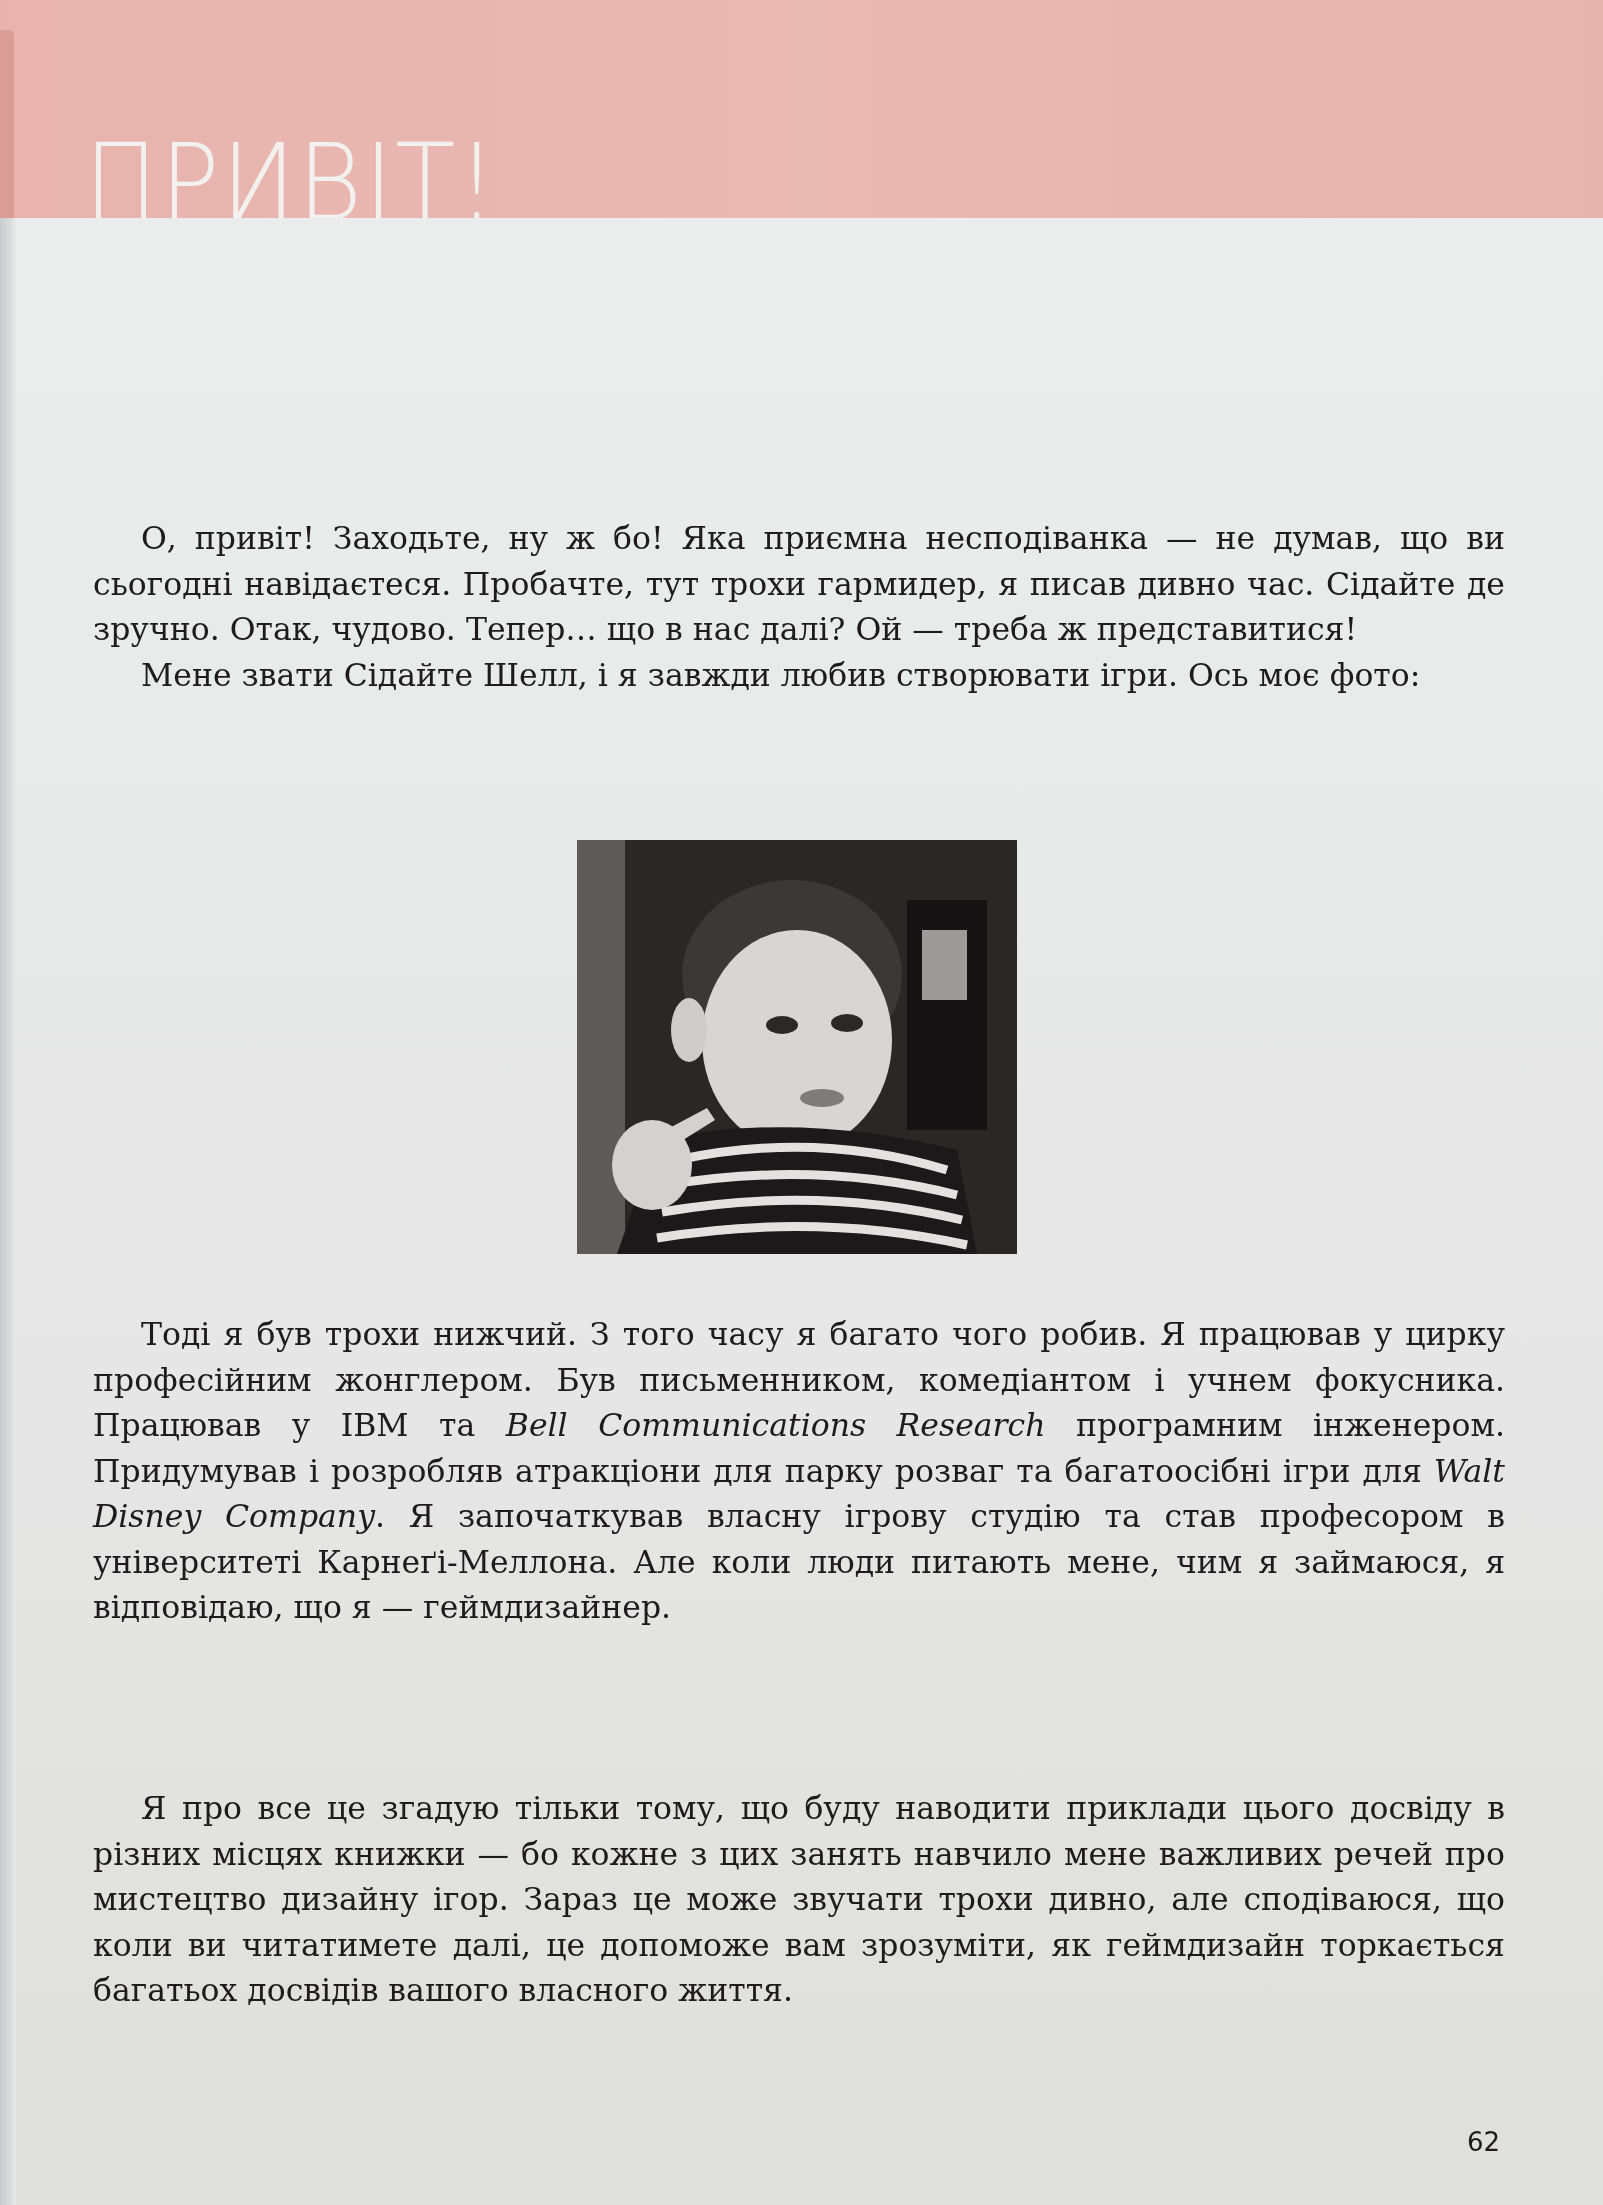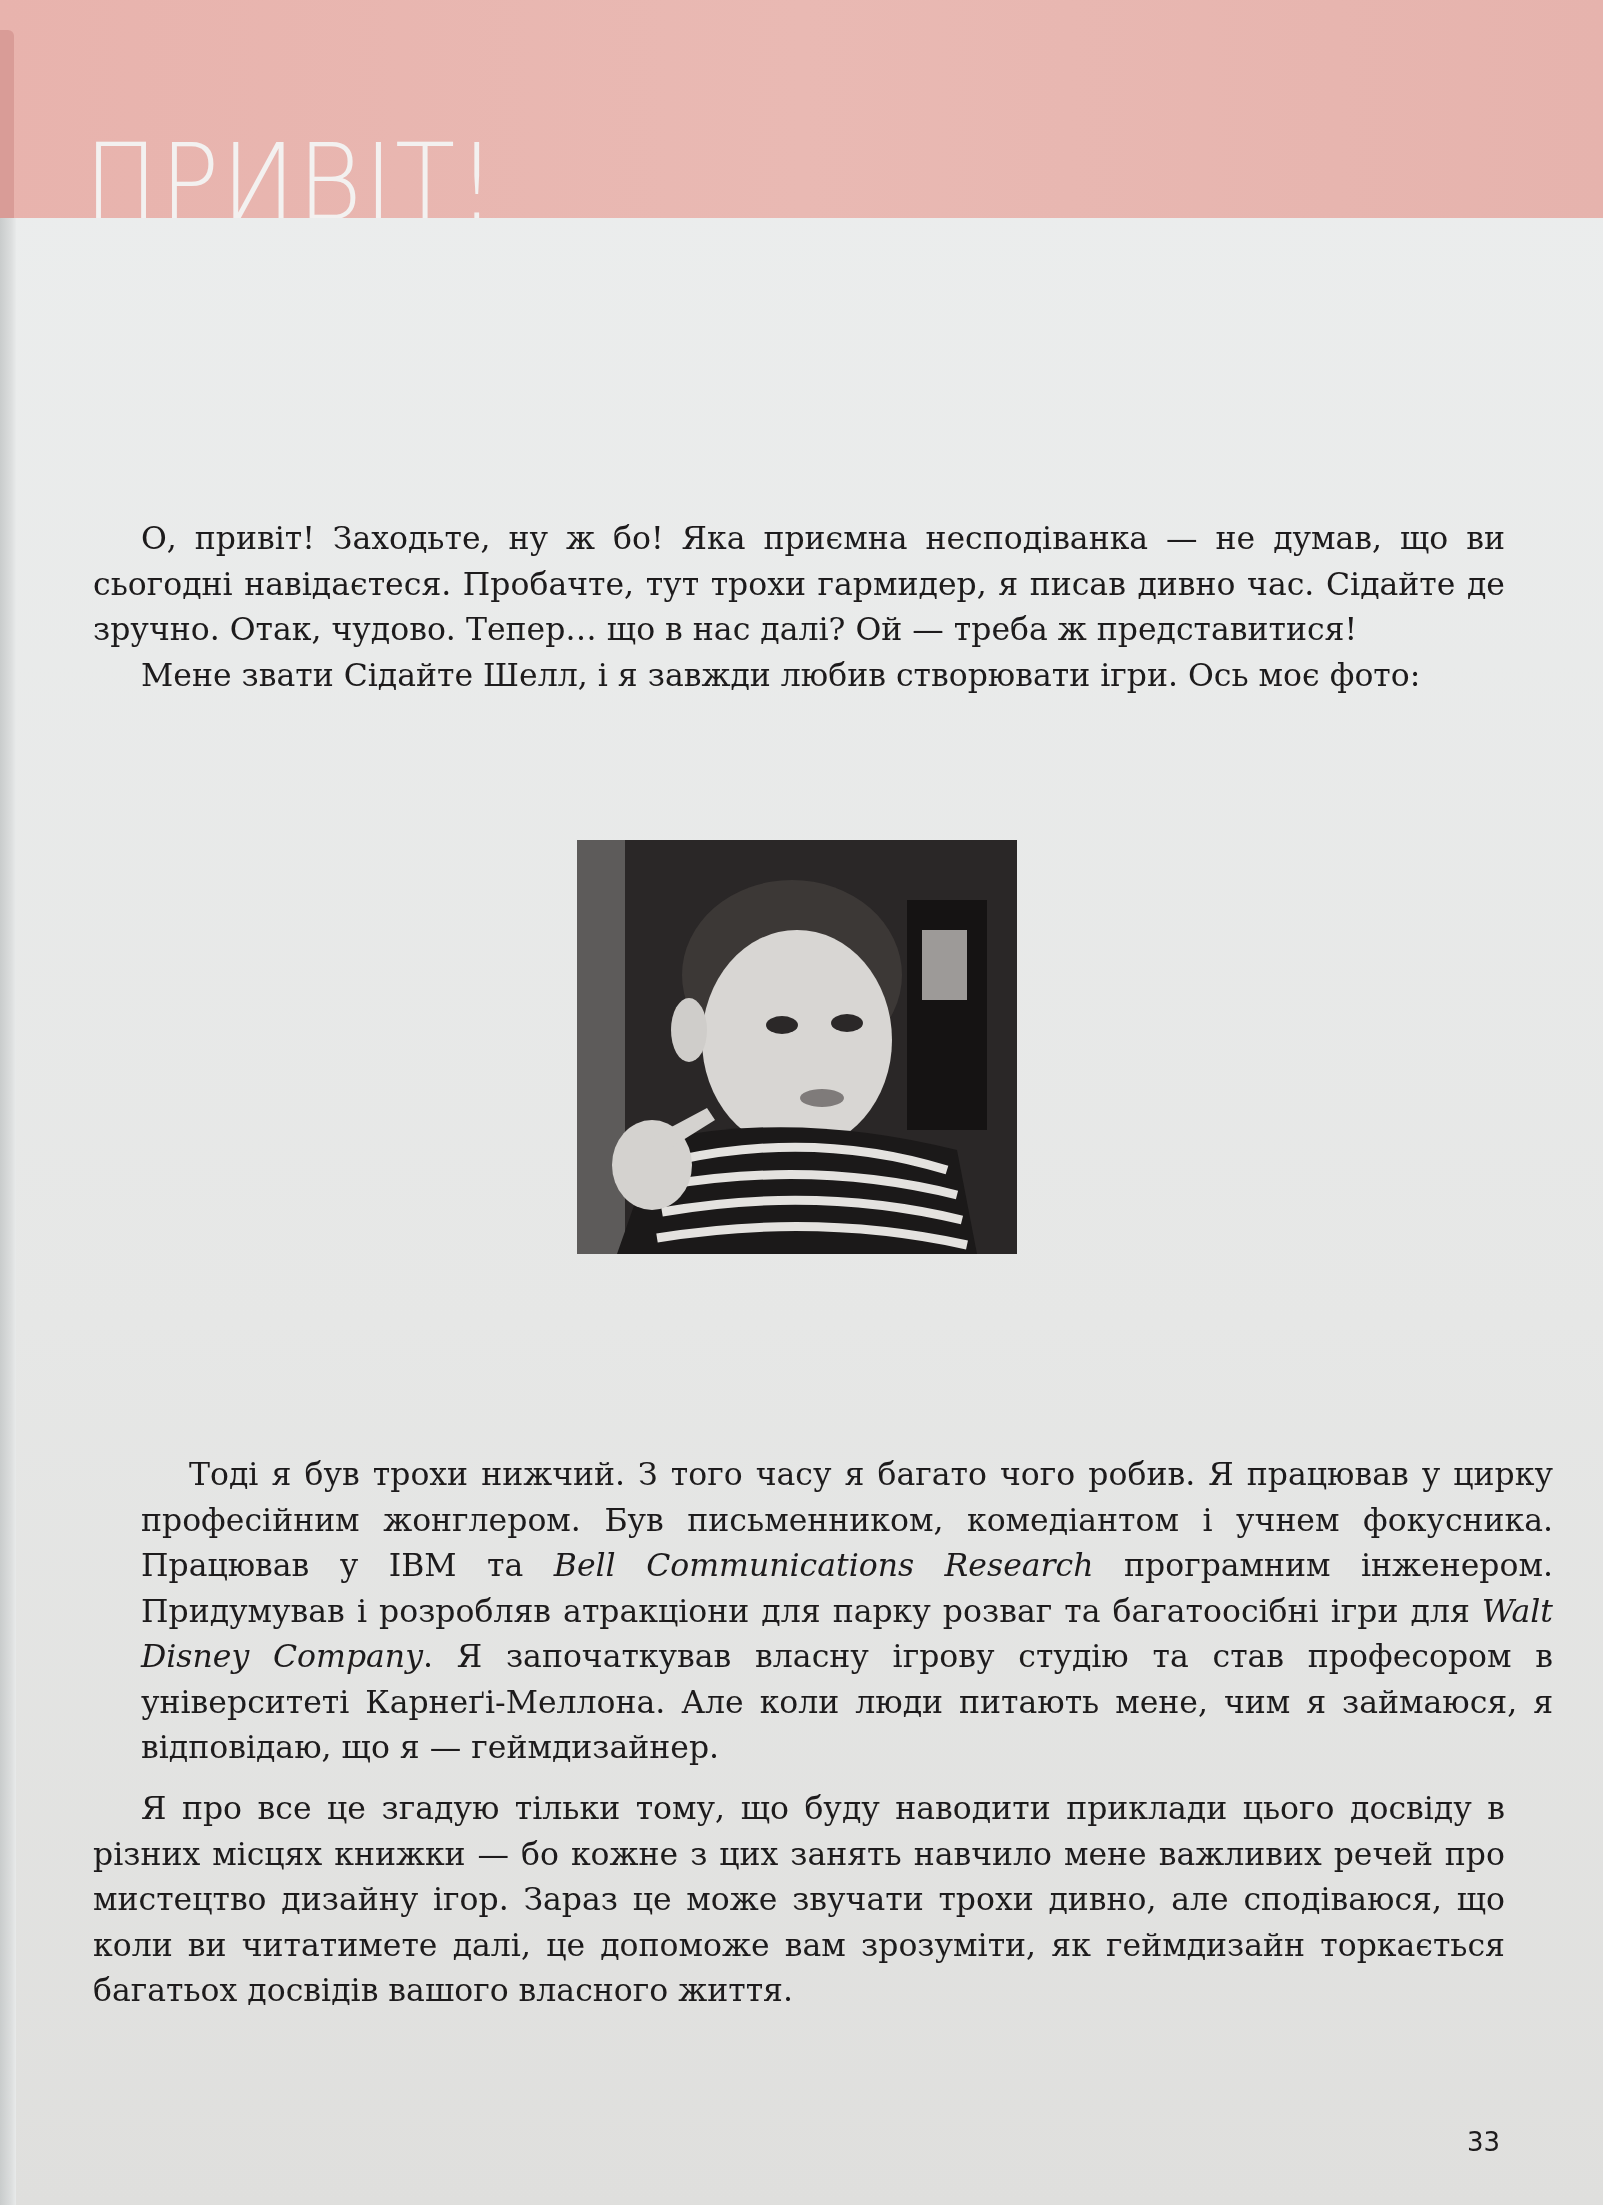--- a/index.html
+++ b/index.html
@@ -41,21 +41,21 @@
       transform-origin: left top;
     }
     .text-block {
       position: absolute; left: 93px; width: 1412px;
       font-size: 31.5px; line-height: 45.5px;
       text-align: justify;
       hyphens: manual;
     }
     .text-block p { margin: 0; text-indent: 48px; }
     .block1 { top: 516px; }
-    .block2 { top: 1452px; margin-left: 48px; }
+    .block2 { top: 1312px; }
     .block3 { top: 1786px; }
     .photo {
       position: absolute; left: 577px; top: 840px; width: 440px; height: 414px;
       background: #1f1d1d;
       overflow: hidden;
     }
     .photo svg { display: block; }
     .page-number {
       position: absolute; left: 1467px; top: 2127px;
       font-family: "DejaVu Sans", sans-serif; font-size: 26px; color: #1d1b1c;
@@ -105,13 +105,13 @@
 </div>
 
 <div class="text-block block2">
   <p><span>Тоді я був трохи нижчий. З того часу я багато чого робив. Я працював у цирку професійним жонглером. Був письменником, комедіантом і учнем фокусника. Працював у IBM та </span><i class="en">Bell Communications Research</i><span> програмним інженером. Придумував і розробляв атракціони для парку розваг та багатоосібні ігри для </span><i class="en">Walt Disney Company</i><span>. Я започаткував власну ігрову студію та став професором в університеті Карнеґі-Меллона. Але коли люди питають мене, чим я займаюся, я відповідаю, що я — геймдизайнер.</span></p>
 </div>
 
 <div class="text-block block3">
   <p>Я про все це згадую тільки тому, що буду наводити приклади цього досвіду в різних місцях книжки — бо кожне з цих занять навчило мене важливих речей про мистецтво дизайну ігор. Зараз це може звучати трохи дивно, але сподіваюся, що коли ви читатимете далі, це допоможе вам зрозуміти, як геймдизайн торкається багатьох досвідів вашого власного життя.</p>
 </div>
 
-<div class="page-number">33</div>
+<div class="page-number">62</div>
 
 </body></html>

